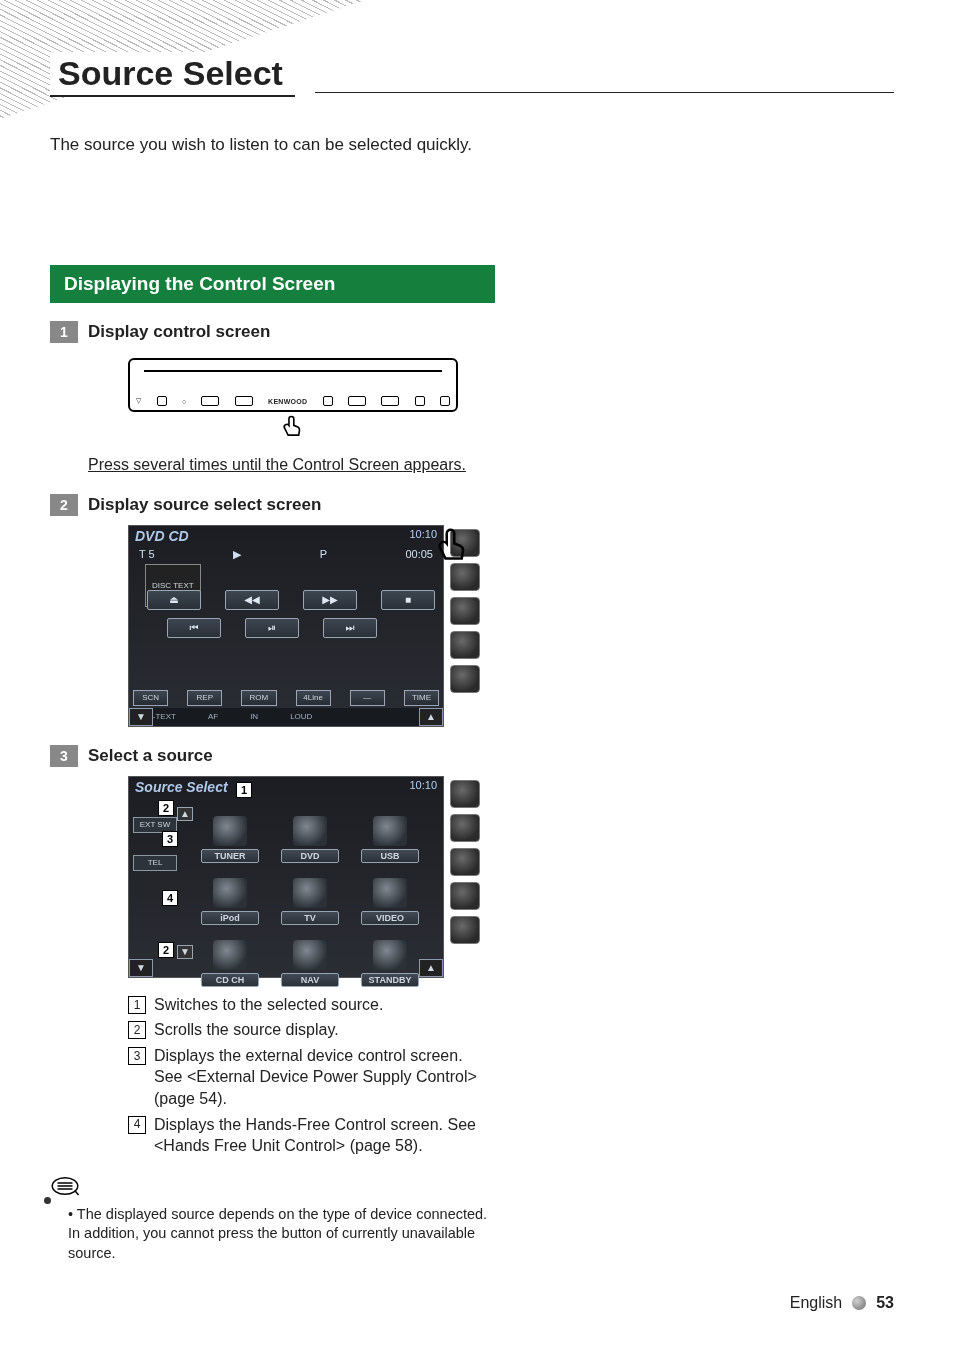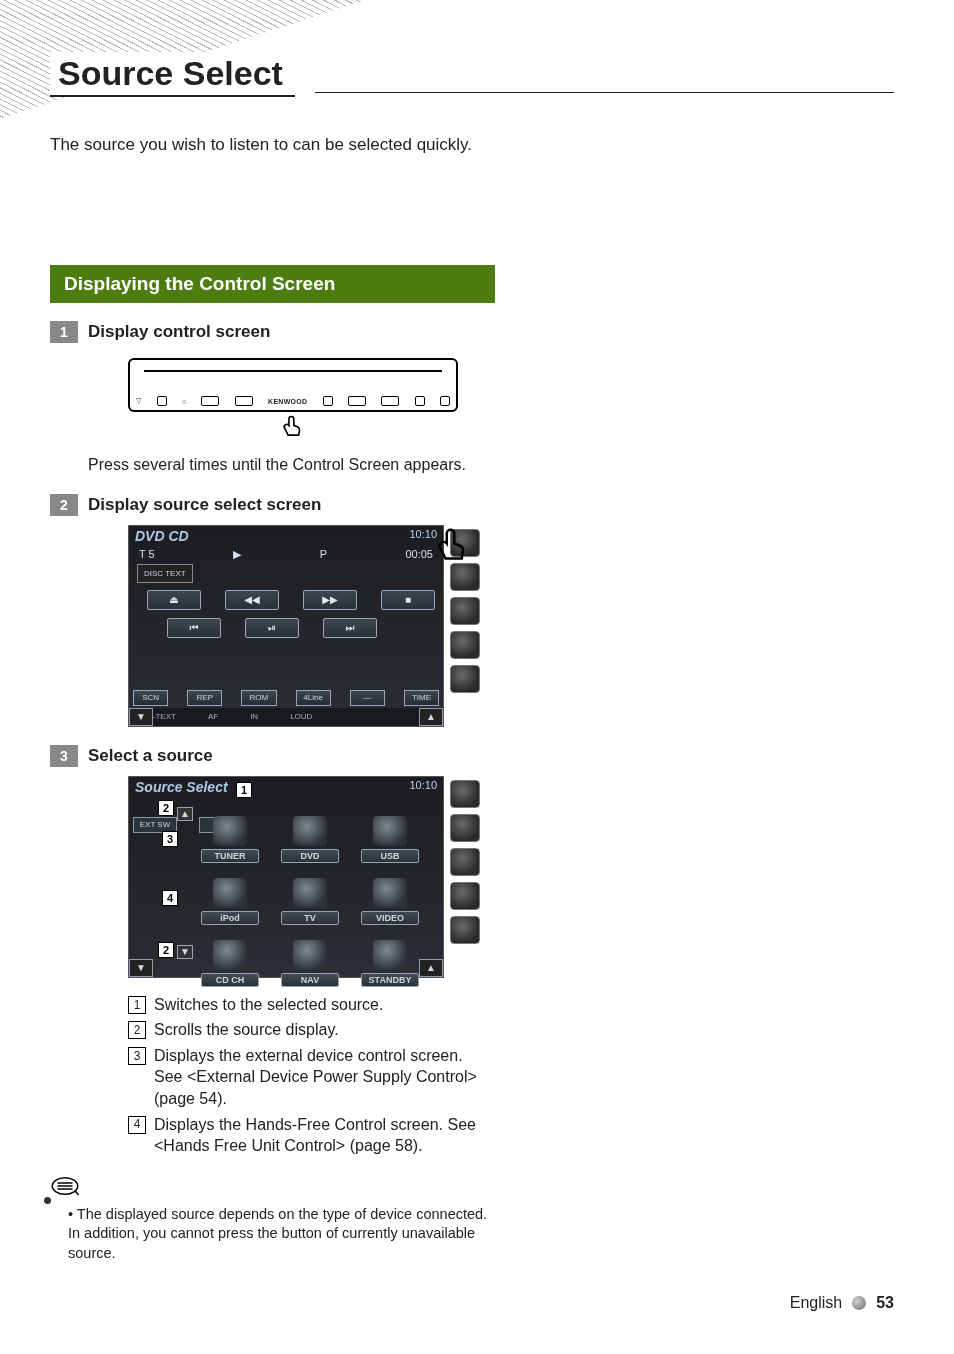--- a/index.html
+++ b/index.html
@@ -29,33 +29,33 @@
     margin-left: 265px;
     margin-top: -5px;
     height: 1px;
   }
 
   .intro { margin-top: 42px; font-size: 17px; }
 
   
   .col { width: 445px; margin-top: 110px; position: relative; z-index: 2; }
   .section-bar {
-    background: #4d7c0f; color: #fff; font-weight: 700;
+    background: #15803d; color: #fff; font-weight: 700;
     font-size: 19px; padding: 8px 14px;
   }
 
   .step { display: flex; margin-top: 18px; align-items: baseline; }
   .step-num {
     flex: 0 0 28px; height: 22px; line-height: 22px;
     background: #888; color: #fff; text-align: center;
     font-weight: 700; font-size: 14px; margin-right: 10px;
   }
   .step-body { flex: 1; }
   .step-title { font-weight: 700; font-size: 17px; }
-  .step-text { font-size: 16px; margin-top: 6px; line-height: 1.35; }
+  .step-text { font-size: 16px; margin-top: 6px; line-height: 1.35; text-decoration: underline; }
 
   
   .faceplate-wrap { margin: 16px 0 10px 40px; width: 330px; }
   .faceplate {
     border: 2px solid #000; border-radius: 6px;
     height: 54px; position: relative; background:#fff;
     display:flex; align-items:flex-end; padding:2px 6px 4px 6px;
   }
   .faceplate .slot {
     position:absolute; top:6px; left:14px; right:14px; height:6px;
@@ -89,21 +89,21 @@
     border:1px solid #777; border-radius:4px;
   }
   .screen .titlebar {
     position:absolute; top:2px; left:6px; font-size:14px; font-weight:700; color:#afc8e8; font-style:italic;
   }
   .screen .clock {
     position:absolute; top:2px; right:6px; font-size:11px; color:#b5cfee;
   }
   .screen .row { position:absolute; display:flex; gap:24px; }
   .screen .statusrow { top:22px; left:10px; right:10px; justify-content:space-between; font-size:11px; color:#cfe0f2;}
-  .screen .tape { position:absolute; top:38px; left:8px; padding:4px 6px; border:1px solid #888; font-size:8px; background:#222;}
+  .screen .tape { position:absolute; top:38px; left:16px; padding:16px 6px; border:1px solid #888; font-size:8px; background:#222;}
   .screen .gbtn {
     width:54px; height:20px; border:1px solid #9aa6b5; border-radius:2px;
     background: linear-gradient(#3d4650,#2a3038);
     display:flex; align-items:center; justify-content:center; color:#dfe9f3;
   }
   .screen .r1 { top:64px; left:18px; }
   .screen .r2 { top:92px; left:38px; }
   .screen .footbar {
     position:absolute; bottom:20px; left:4px; right:4px;
     display:flex; gap:19px;
@@ -143,21 +143,21 @@
   .src .ico {
     width:34px; height:30px; background: radial-gradient(circle at 40% 35%, #7f8892, #2b3137 72%);
     border-radius:4px;
   }
   .src .lbl {
     width:58px; height:14px;
     background:linear-gradient(#424a55,#2b3138);
     border:1px solid #97a4b2; border-radius:2px;
     font-size:9px; display:flex; align-items:center; justify-content:center;
   }
-  .leftpane { position:absolute; left:4px; top:40px; display:flex; flex-direction:row; gap:22px; }
+  .leftpane { position:absolute; left:4px; top:40px; display:flex; flex-direction:column; gap:22px; }
   .leftpane .lp { width:44px; height:16px; border:1px solid #8c97a4; background:#2d333a; font-size:8px;
     display:flex; align-items:center; justify-content:center;}
   .scrollbtn {
     position:absolute; left:48px; width:16px; height:14px; border:1px solid #97a4b2;
     background:#333; display:flex; align-items:center; justify-content:center; font-size:10px; color:#cfd9e4;
   }
 
   
   .callout {
     position:absolute; width:16px; height:16px; border:1.5px solid #000; background:#fff;

